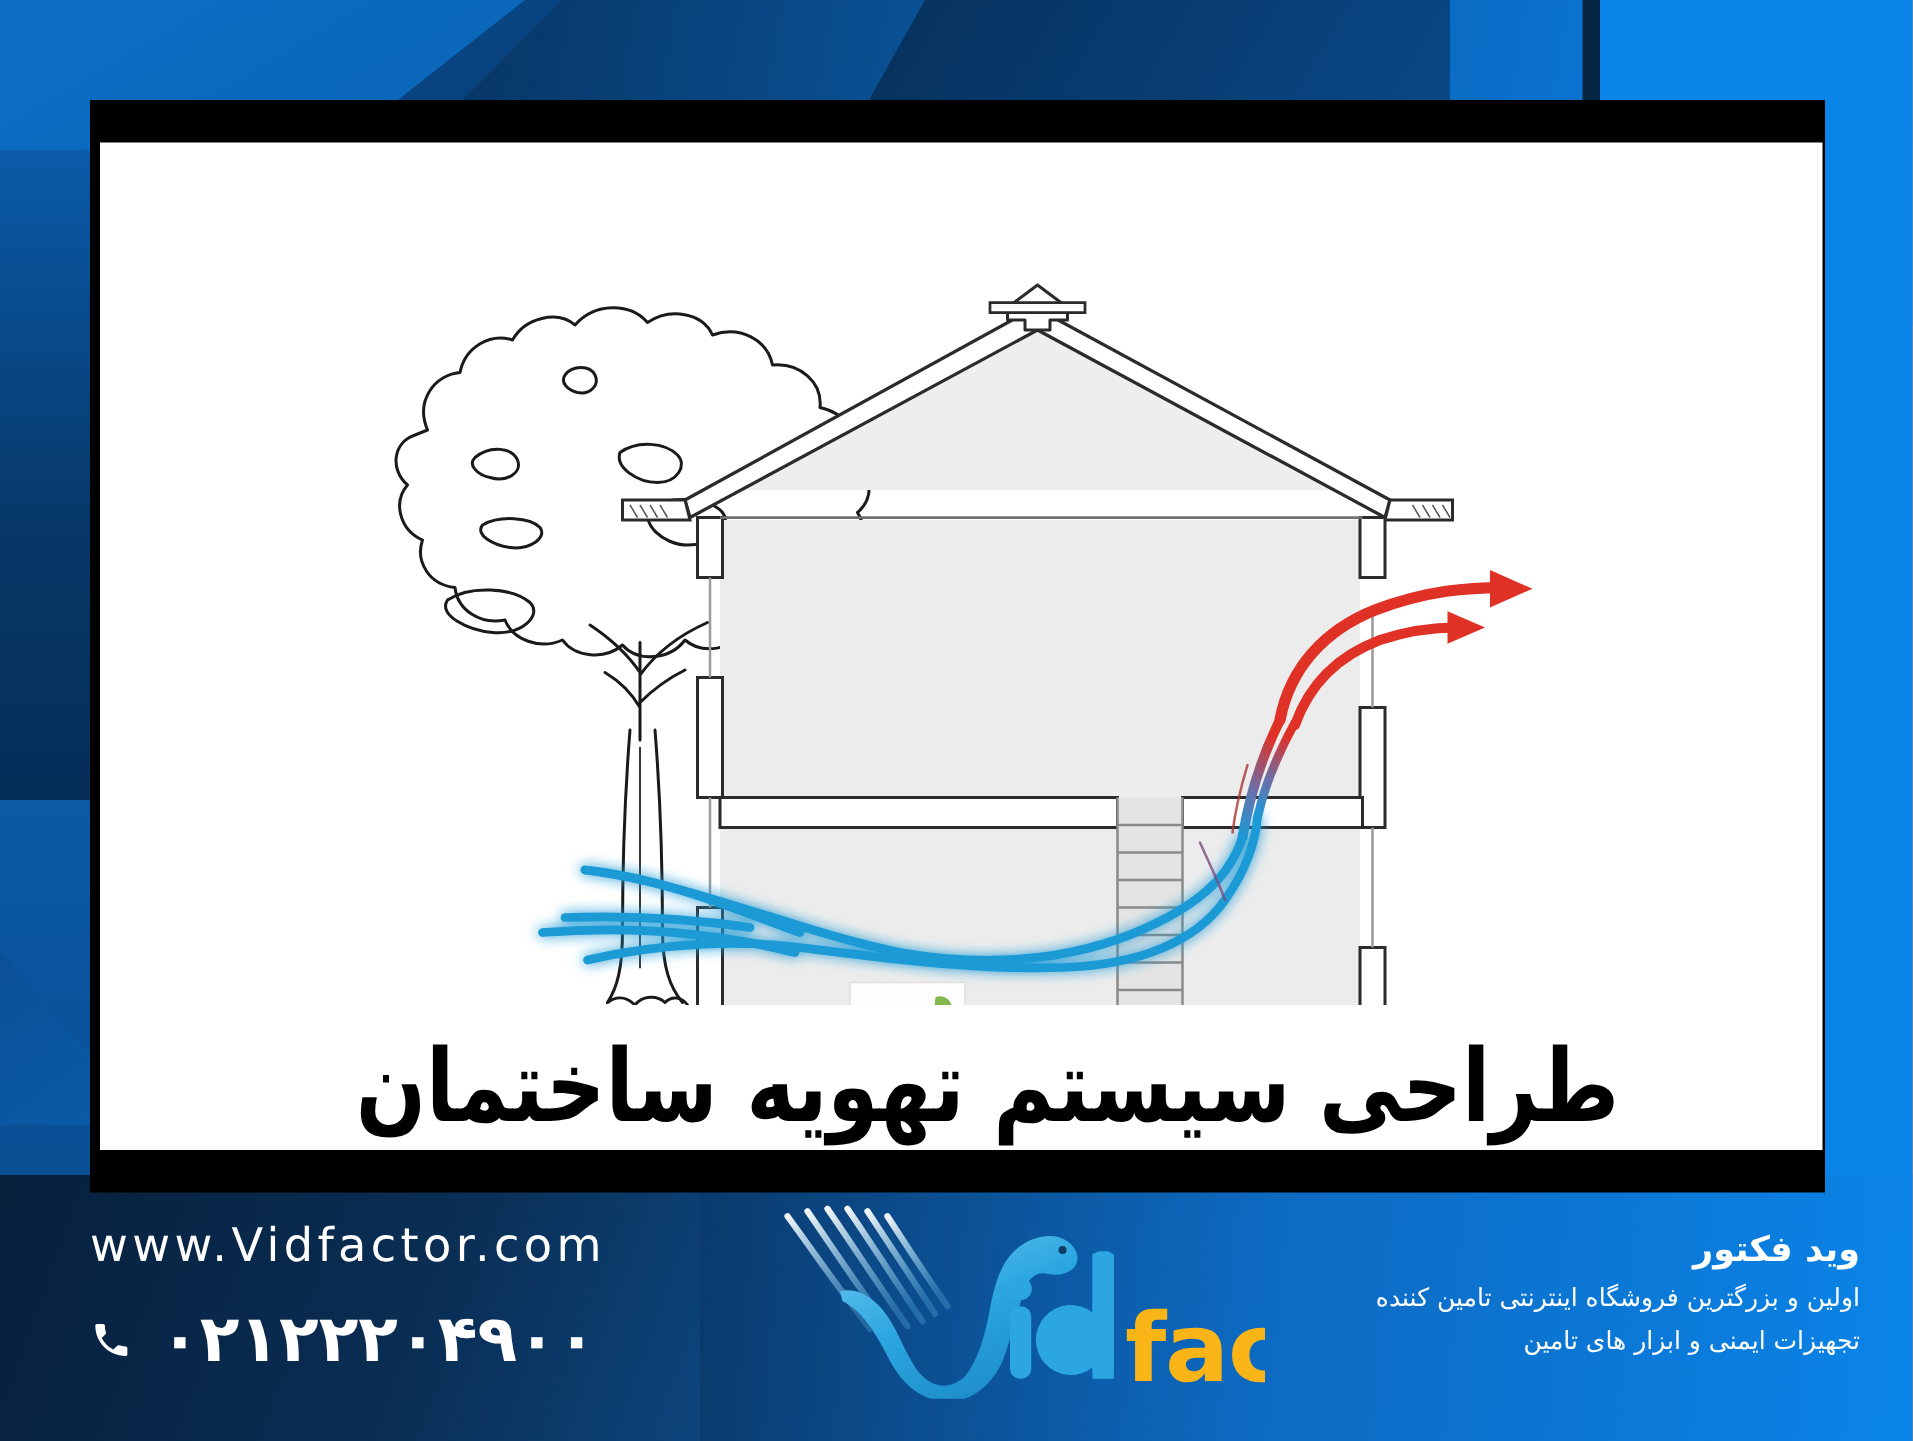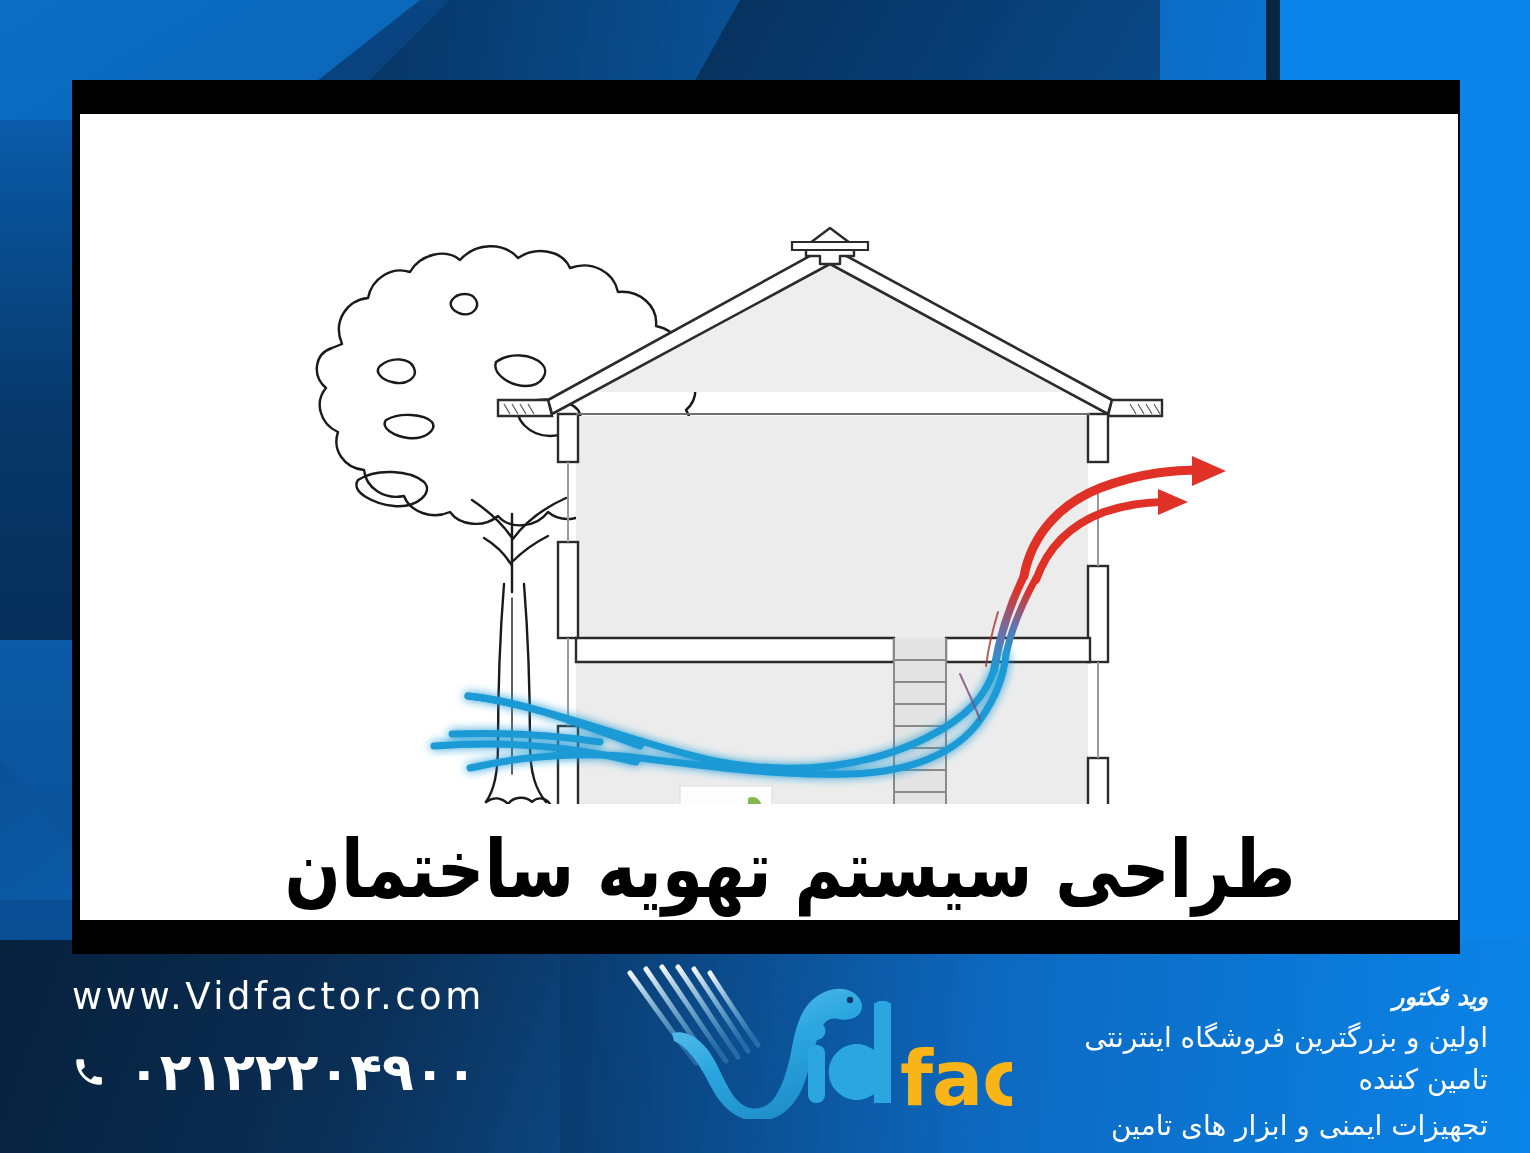--- a/index.html
+++ b/index.html
@@ -122,22 +122,22 @@
 
   .f-logo{position:absolute;left:612px;top:6px;width:400px;height:160px;}
   .f-logo svg{display:block;}
 
   .f-right{
     position:absolute;right:42px;top:28px;width:470px;
     text-align:right;direction:rtl;
     font-family:"DejaVu Sans","Liberation Sans",sans-serif;
     color:#ffffff;
   }
-  .f-brand{font-size:24px;font-weight:bold;line-height:1.35;font-style:italic;}
-  .f-desc{font-size:28px;line-height:1.5;margin-top:4px;text-align:right;}
+  .f-brand{font-size:28px;font-weight:bold;line-height:1.35;}
+  .f-desc{font-size:20px;line-height:1.5;margin-top:4px;text-align:right;}
 </style>
 </head>
 <body>
 
 <div id="root">
 
   <div class="bg-base"></div>
   <div class="bg-shape bg-tl-dark"></div>
   <div class="bg-shape bg-tl-tri"></div>
   <div class="bg-shape bg-topband"></div>

